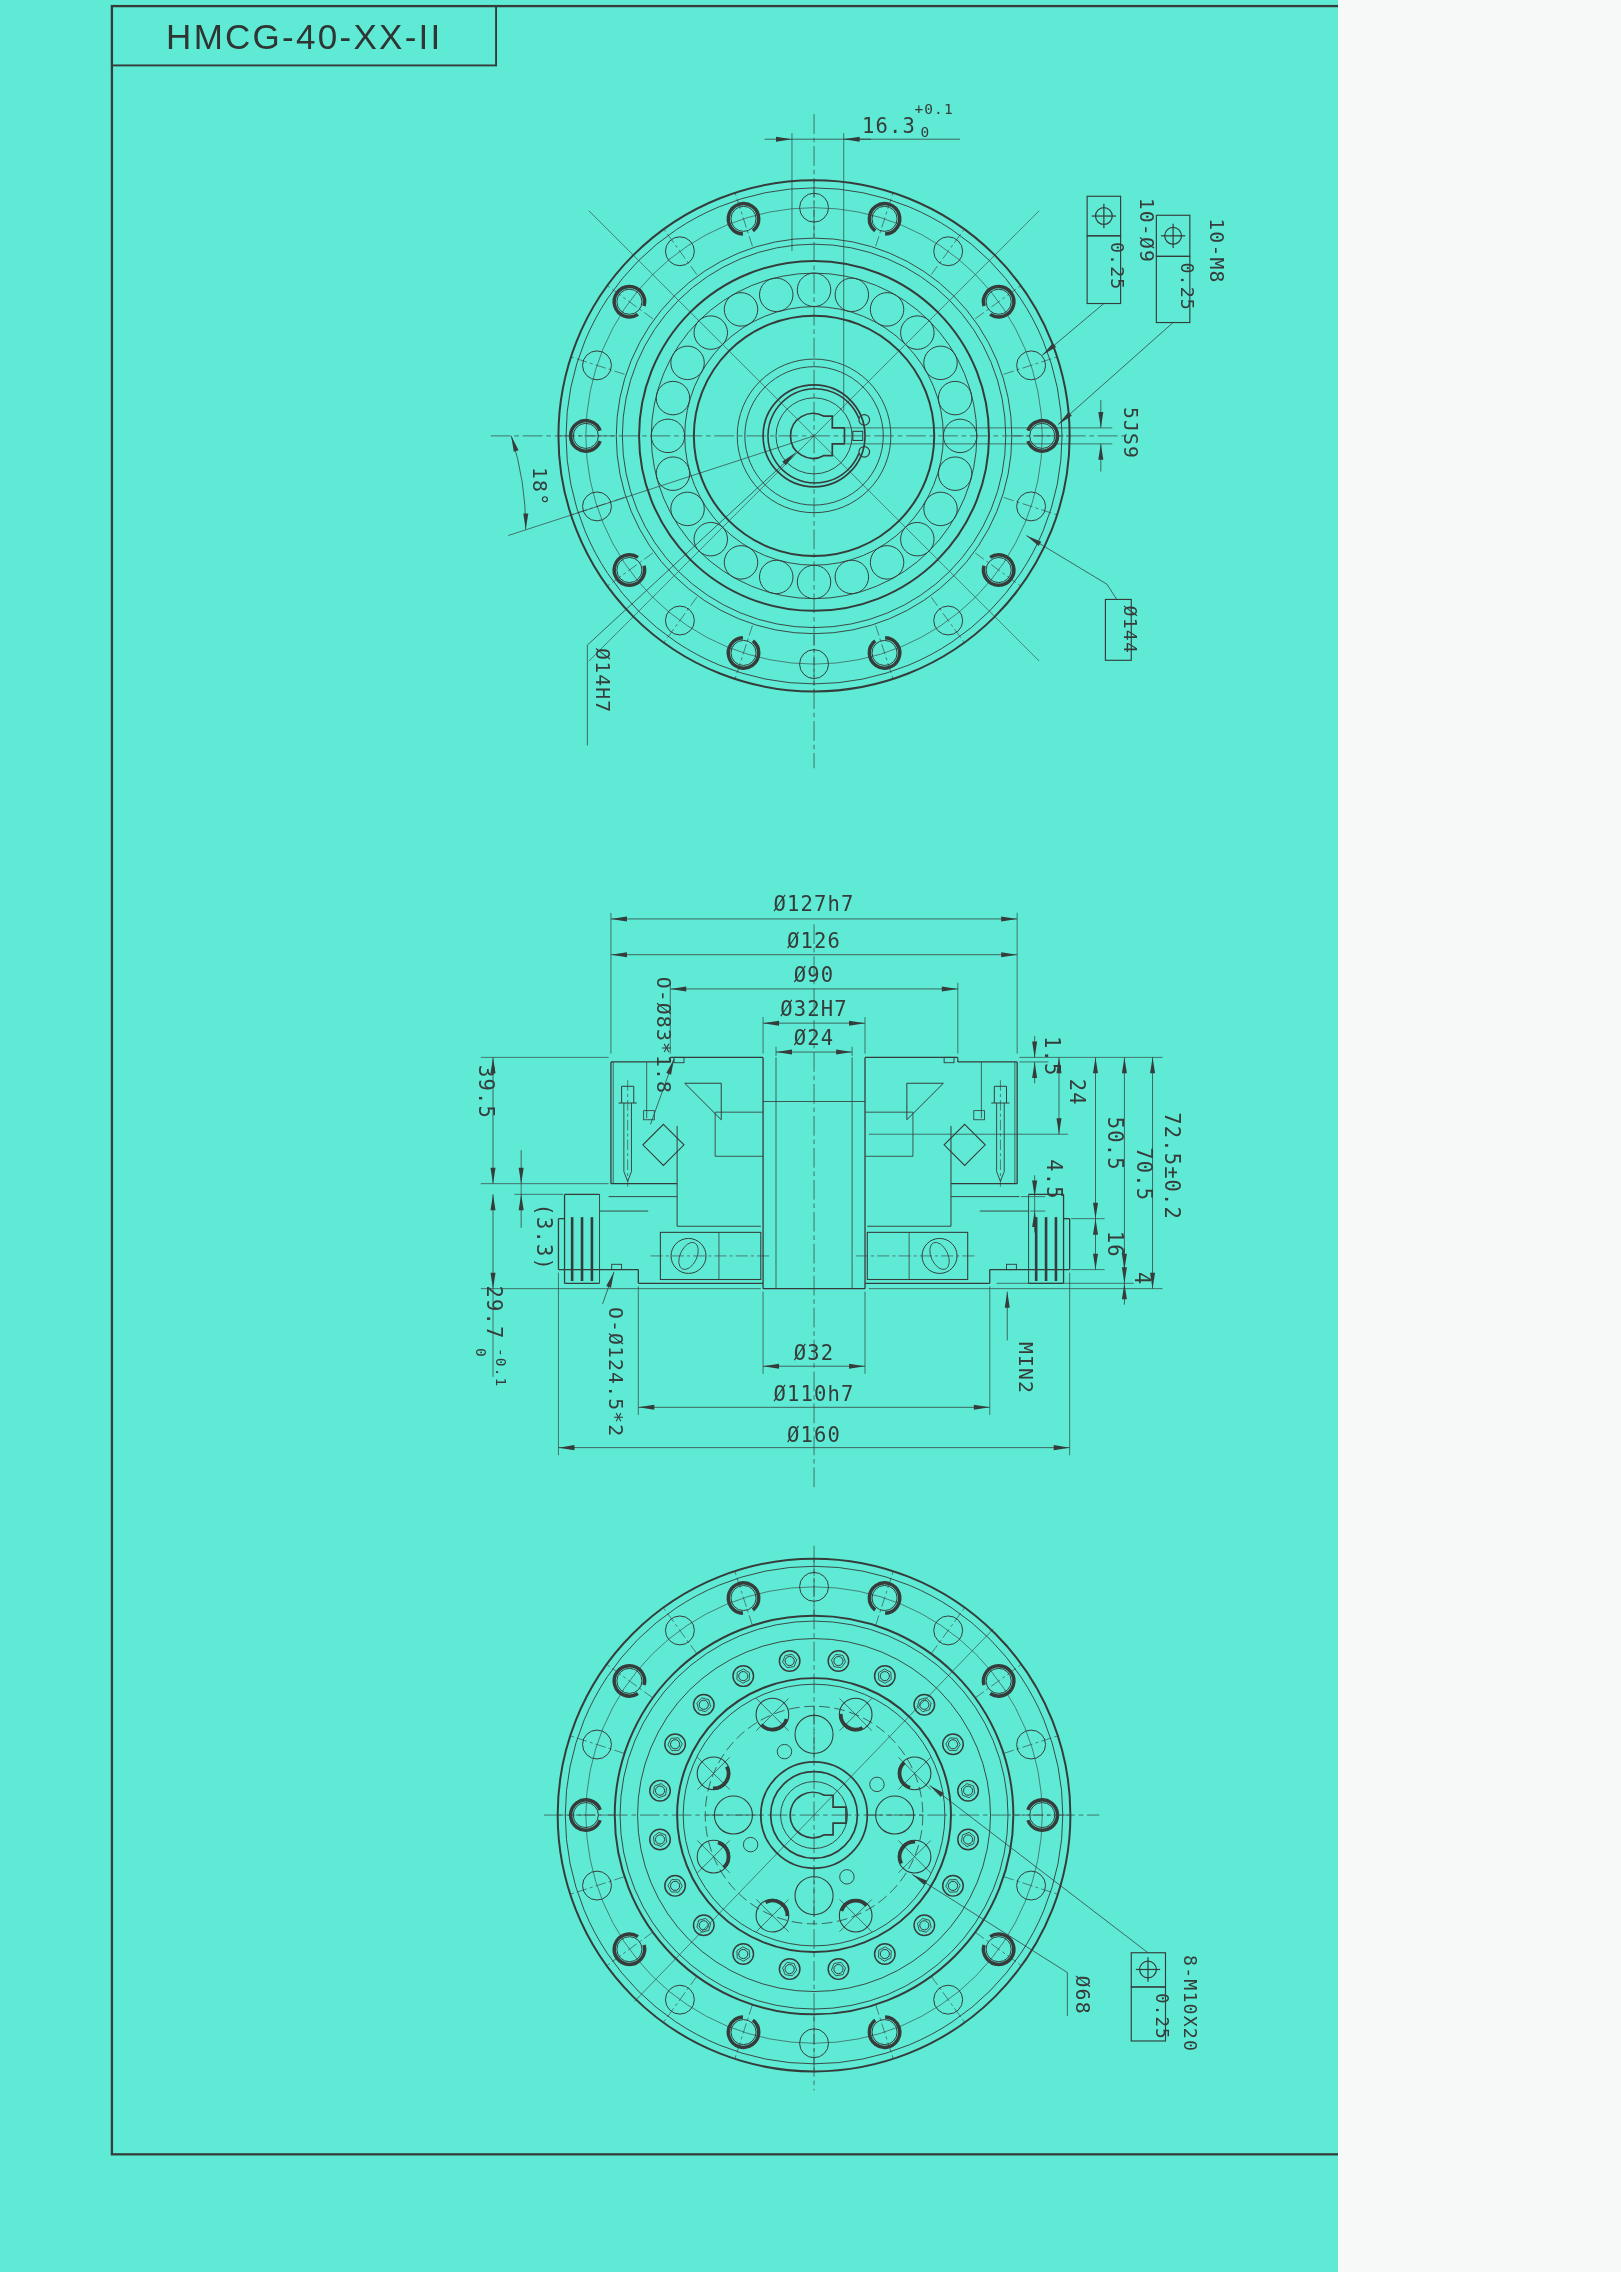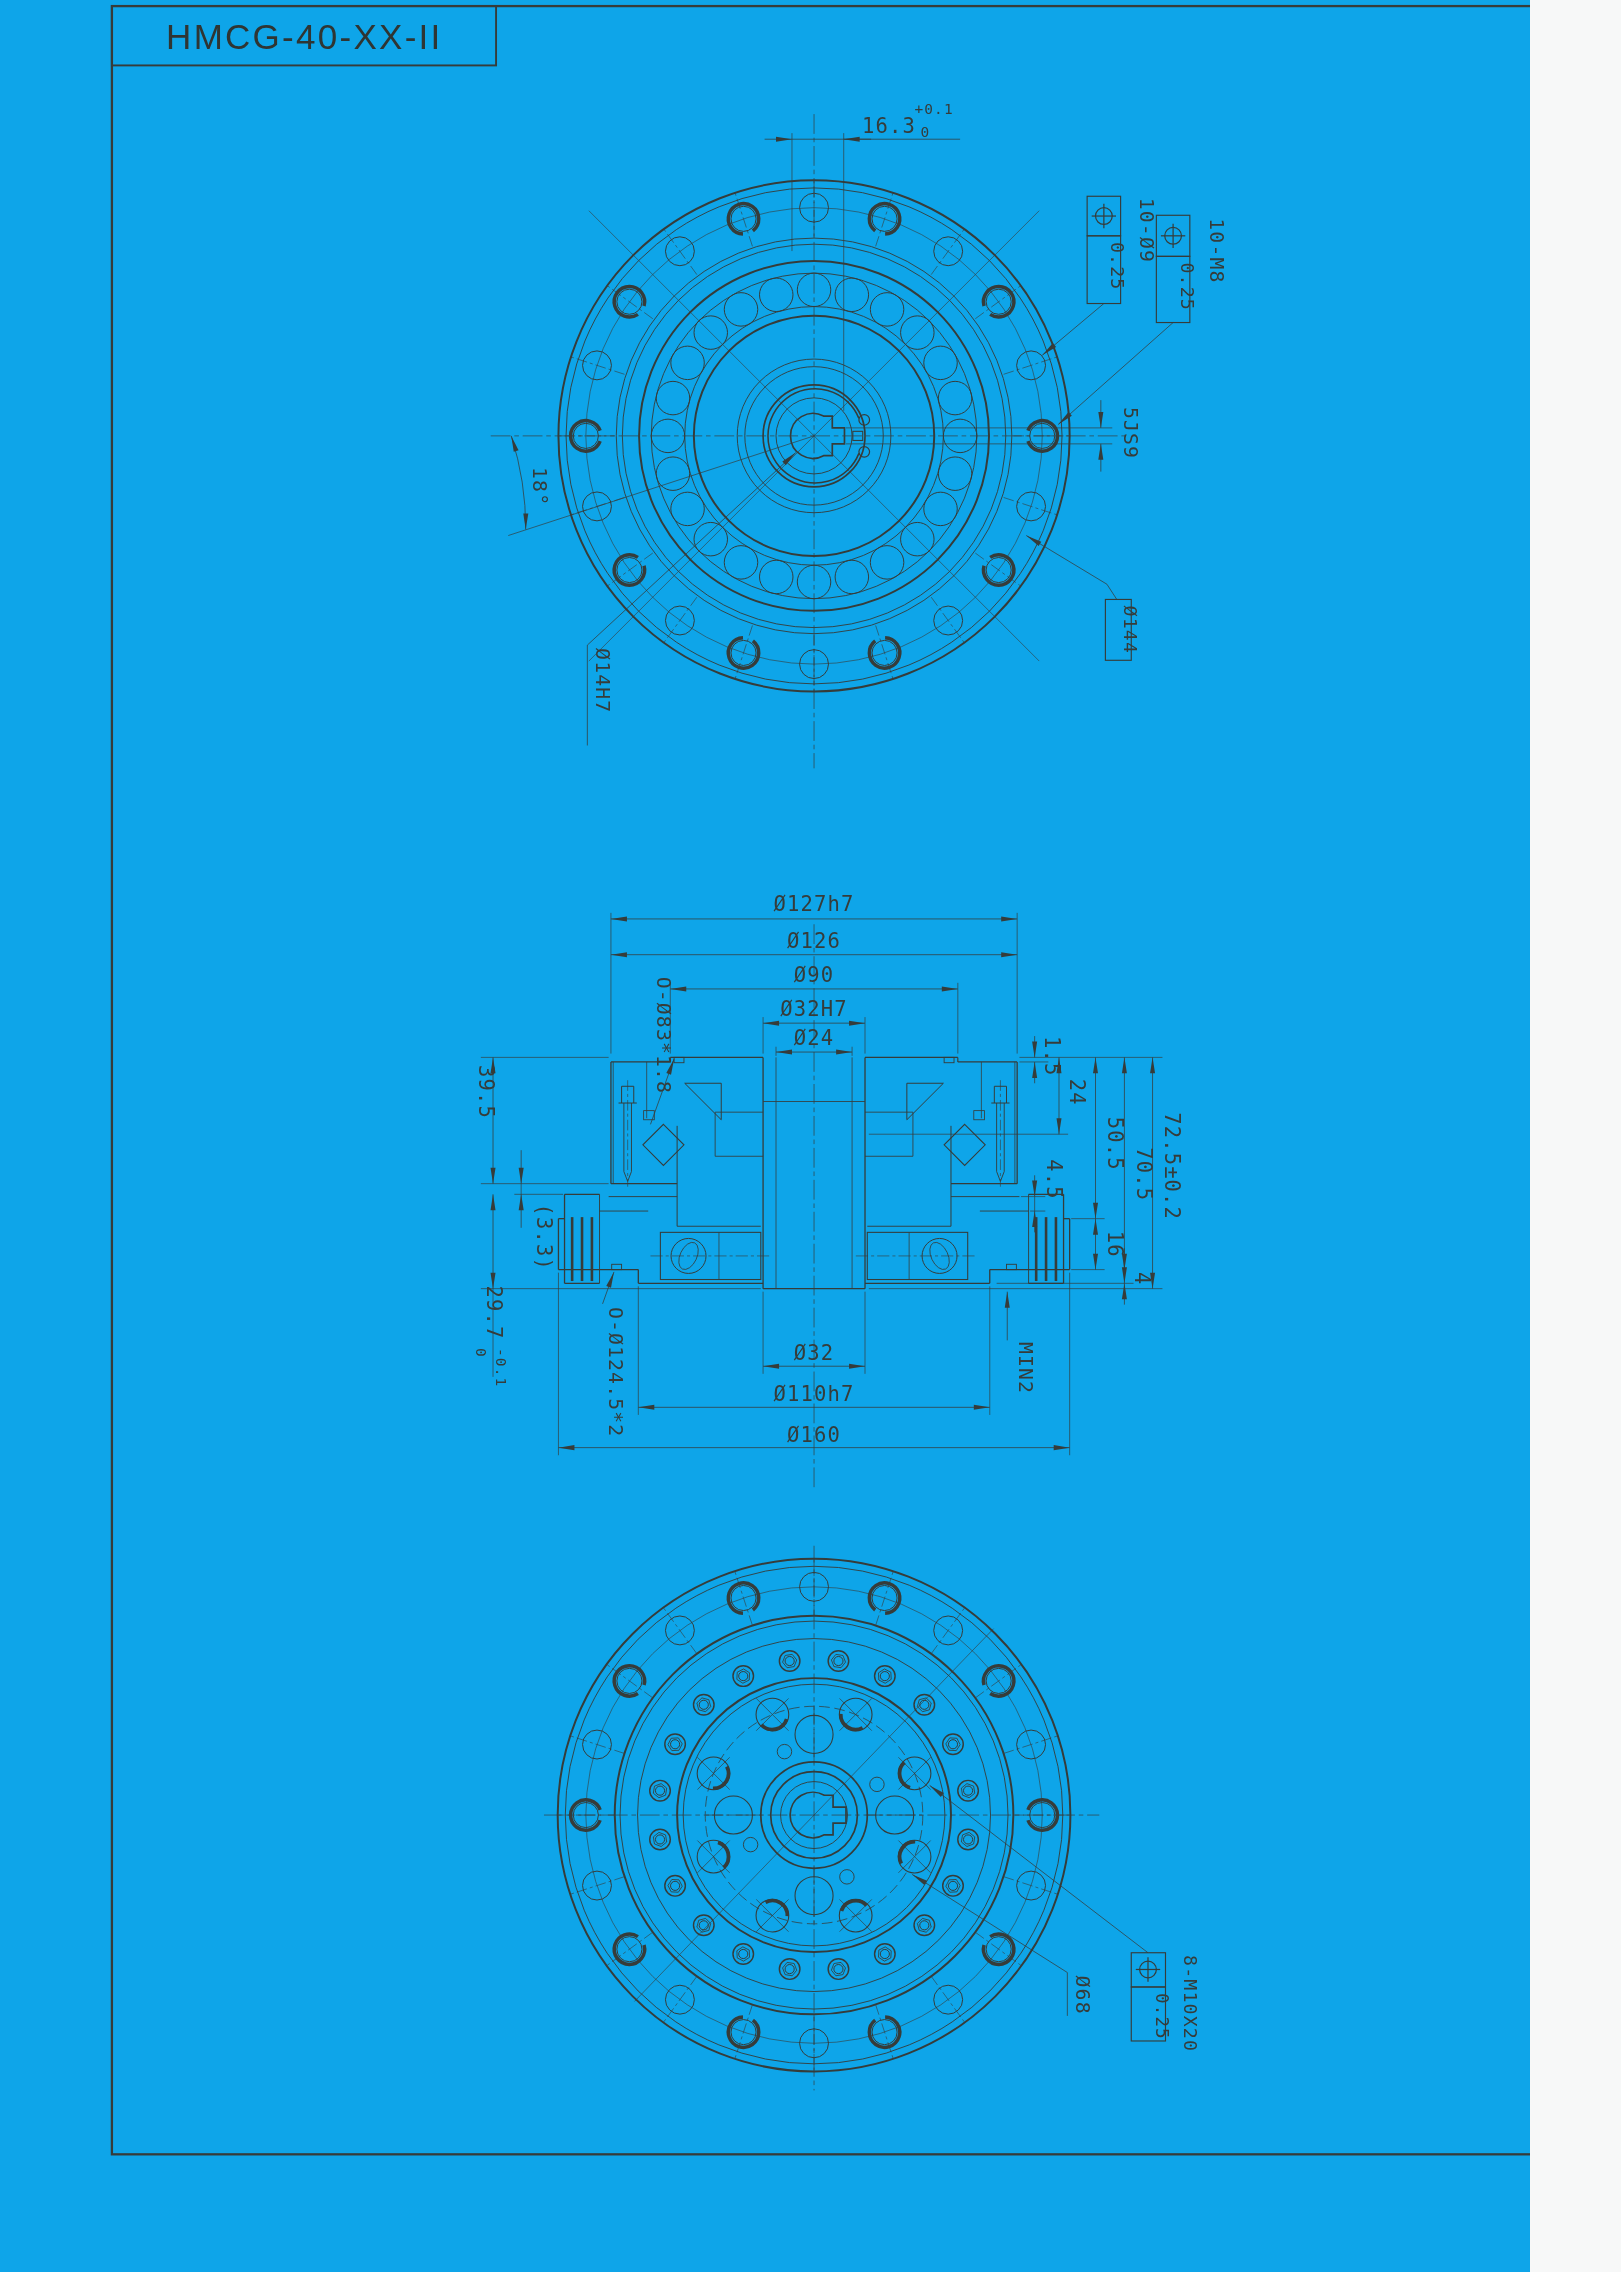--- a/index.html
+++ b/index.html
@@ -1,16 +1,16 @@
 <!DOCTYPE html>
 <html style="font-size:12px"><head>
 <meta charset="utf-8">
 <style>
   html,body{margin:0;padding:0;background:#f7f8f8;}
-  .page{position:relative;width:1530px;height:2273px;background:#0ea5e9;overflow:hidden;}
+  .page{position:relative;width:1338px;height:2273px;background:#5eead4;overflow:hidden;}
   svg{position:absolute;left:0;top:0;}
   svg text{font-family:"DejaVu Sans Mono",monospace;fill:#363c3a;letter-spacing:1.5px;}
   .t27{font-size:27px;} .t26{font-size:26px;} .t24{font-size:24px;} .t23{font-size:23px;} .t19{font-size:19px;}
   .title-text{font-family:"Liberation Sans",sans-serif;font-size:46px;letter-spacing:3px;fill:#2f3533;}
   .ln{stroke:#363c3a;fill:none;}
 </style>
 </head>
 <body>
 
 <div class="page">

